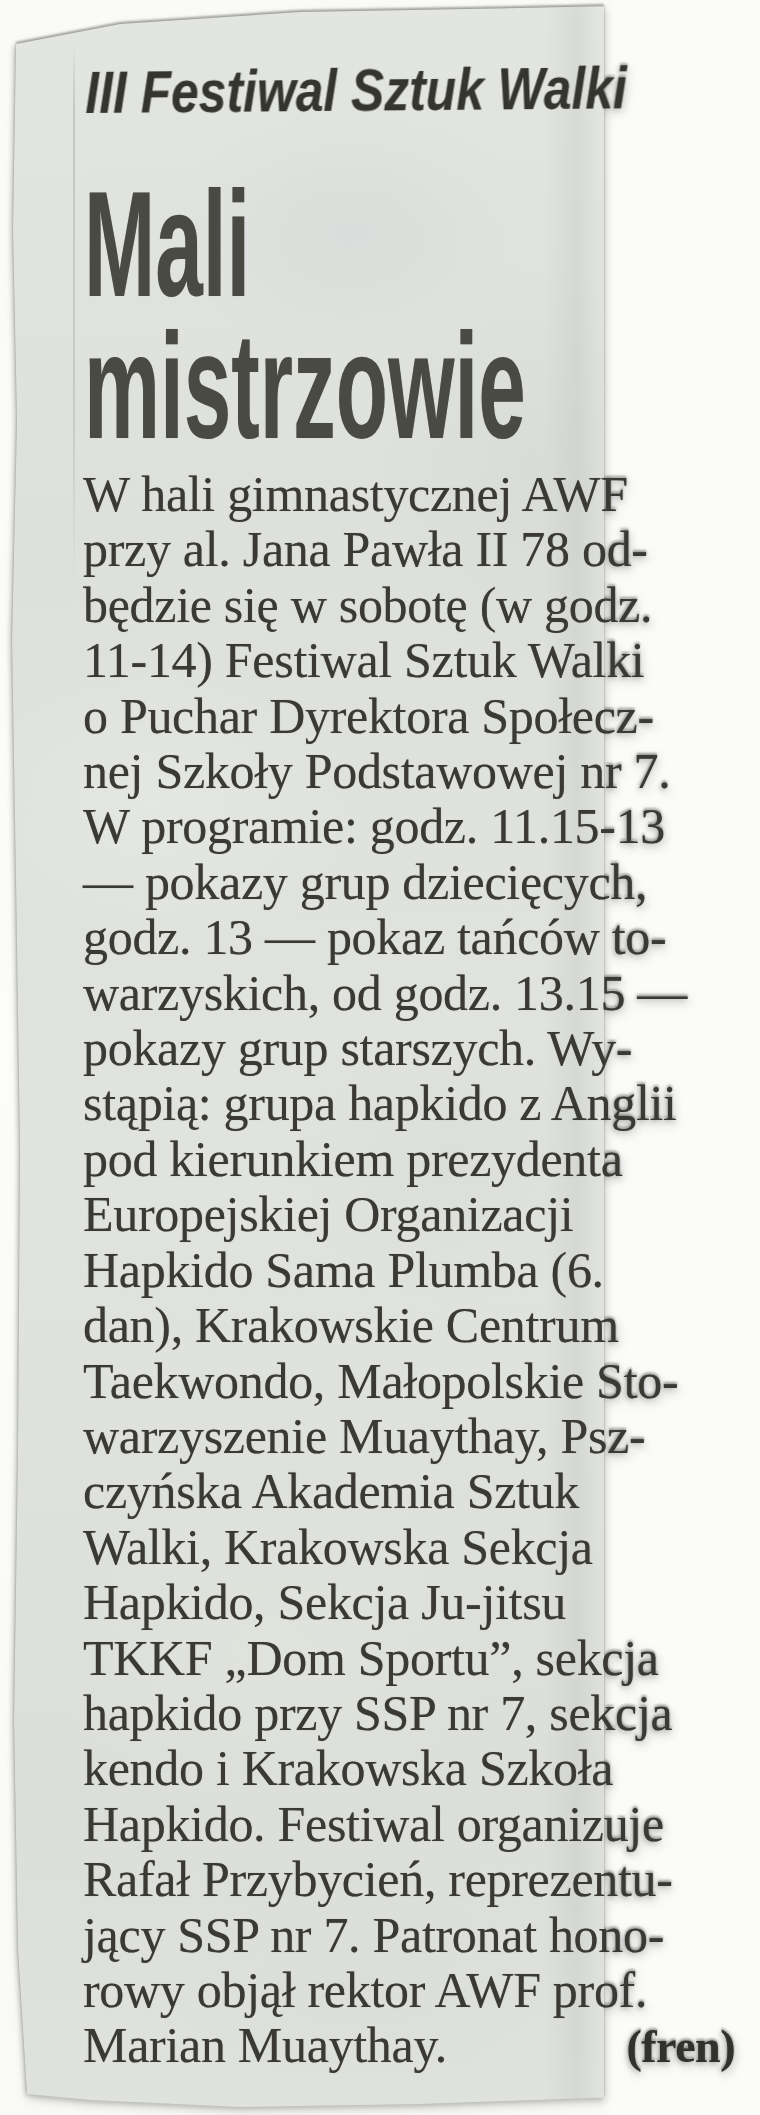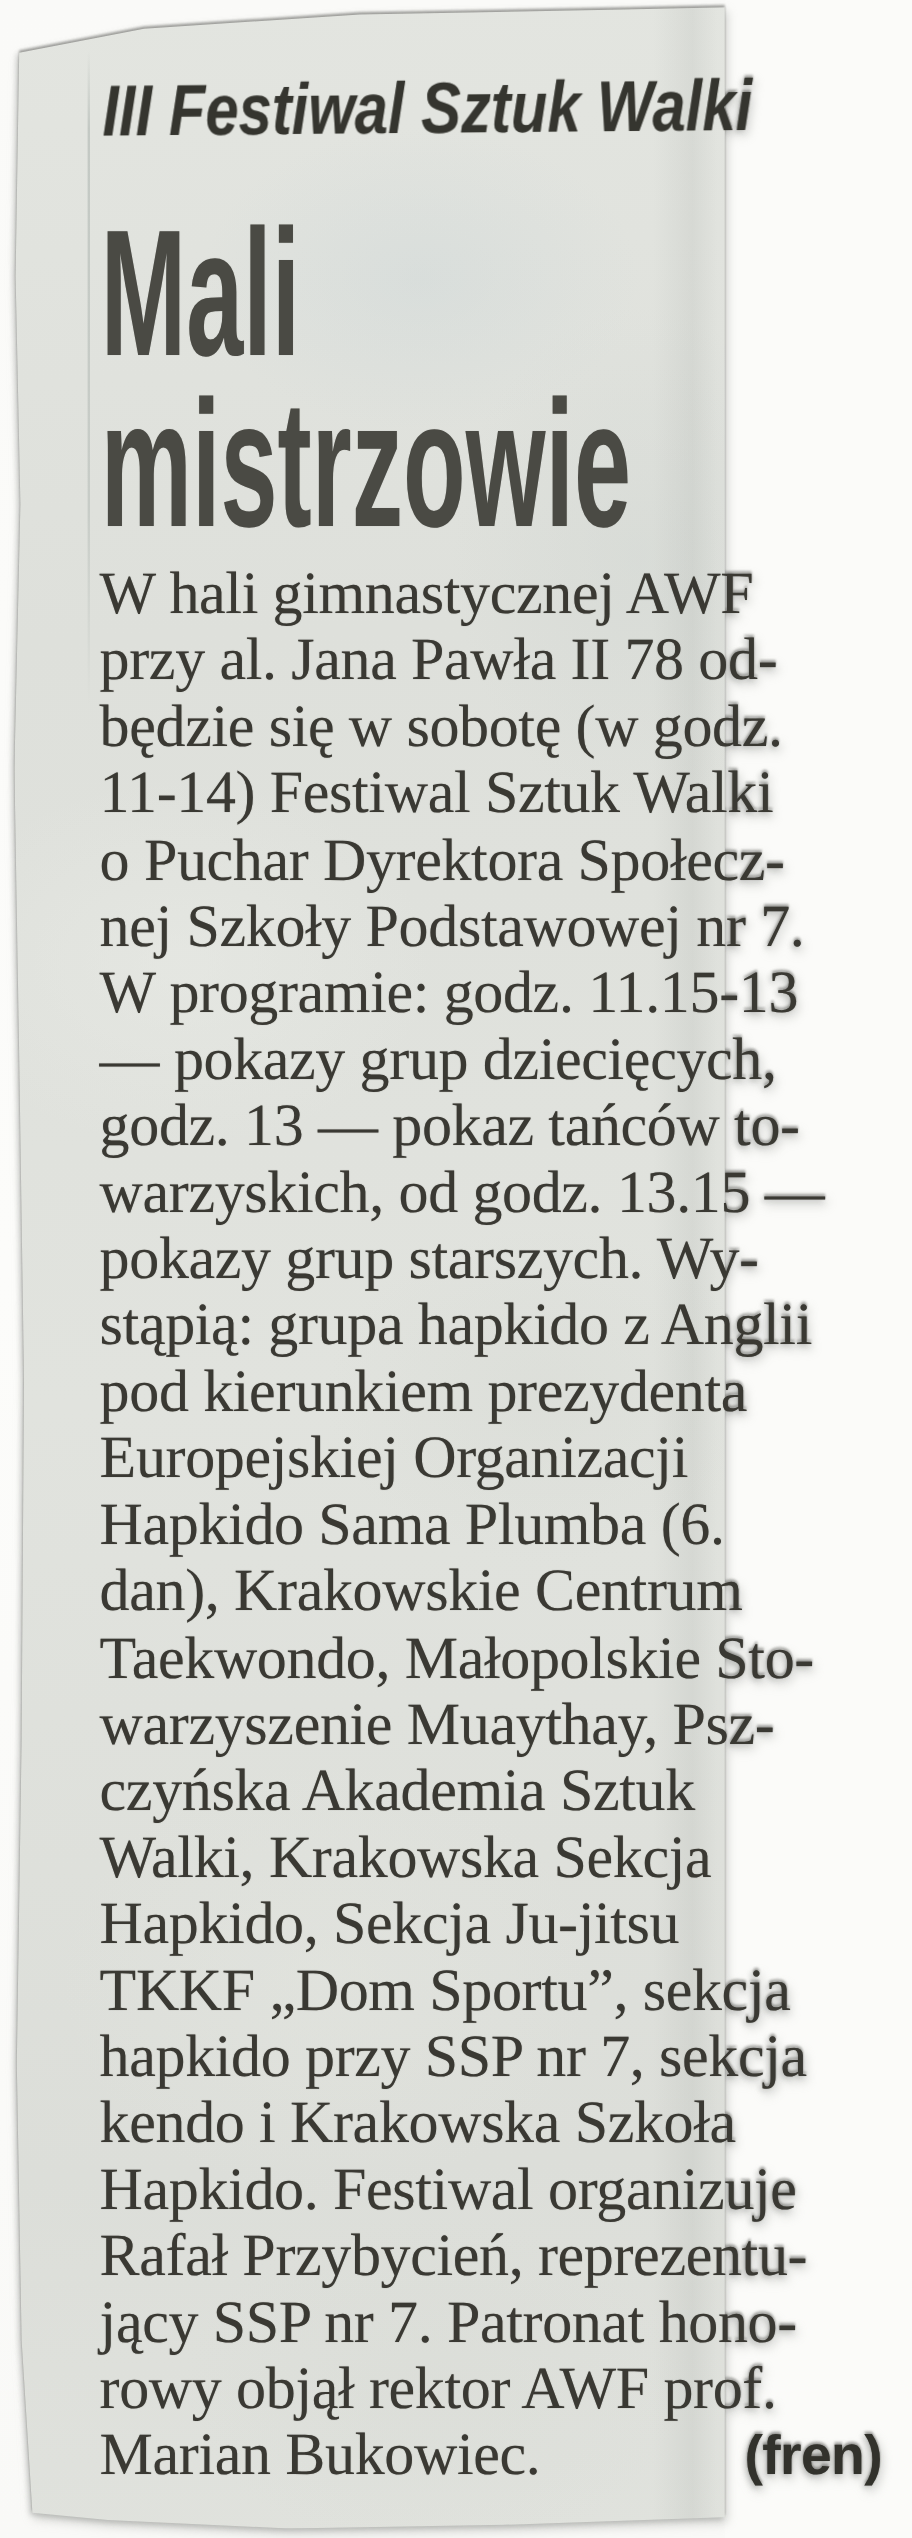--- a/index.html
+++ b/index.html
@@ -91,21 +91,21 @@
     justify-content: space-between;
     align-items: baseline;
     font-family: "Liberation Serif", serif;
     font-size: 50px;
     line-height: 55.4px;
     letter-spacing: -0.3px;
     color: #3a3933;
     text-shadow: 0 0 0.8px rgba(55,54,48,0.5);
   }
   .credit {
-    font-family: Liberation Sans, sans-serif;
+    font-family: Liberation Serif, serif;
     font-weight: 700;
     font-size: 46px;
     letter-spacing: -0.5px;
     color: #32322c;
     text-align: center;
   }
   .right-fold {
     position: absolute;
     top: 0; right: 0; width: 60px; height: 100%;
     background: linear-gradient(90deg, rgba(150,155,150,0) 0%,
@@ -153,19 +153,19 @@
 Hapkido, Sekcja Ju-jitsu
 TKKF „Dom Sportu”, sekcja
 hapkido przy SSP nr 7, sekcja
 kendo i Krakowska Szkoła
 Hapkido. Festiwal organizuje
 Rafał Przybycień, reprezentu-
 jący SSP nr 7. Patronat hono-
 rowy objął rektor AWF prof.</div>
 
       <div class="last-line">
-        <span>Marian Bukowiec.</span>
+        <span>Marian Muaythay.</span>
         <span class="credit">(fren)</span>
       </div>
 
     </div>
   </div>
 </div>
 
 </body></html>

